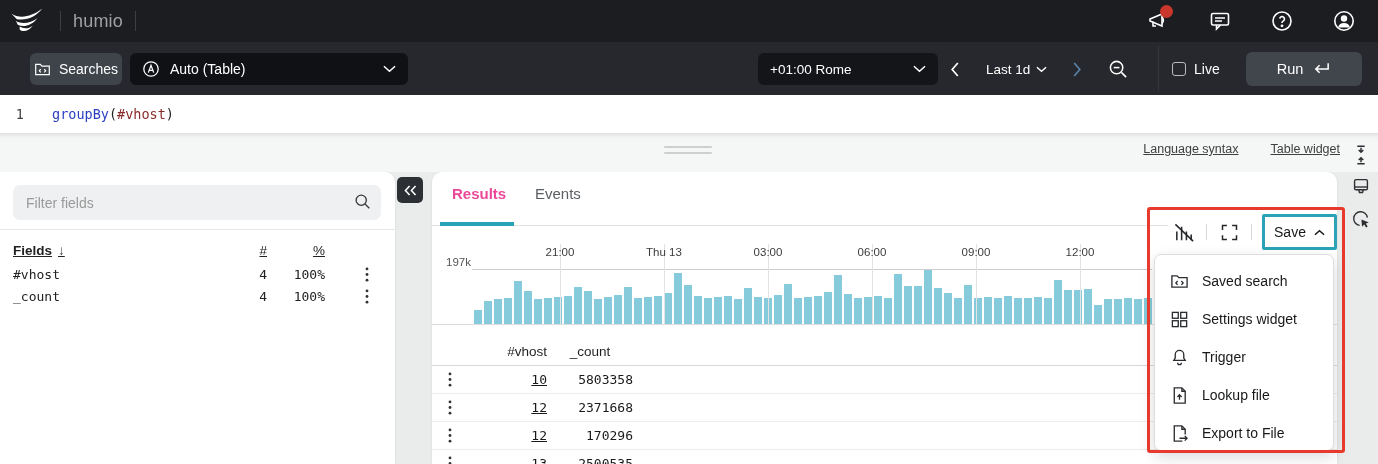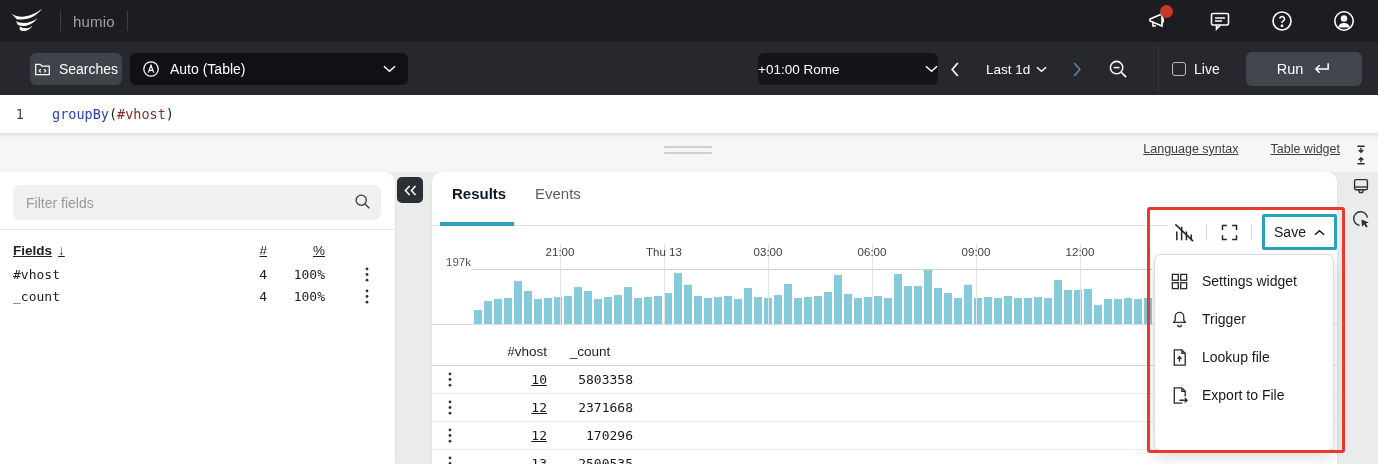--- a/index.html
+++ b/index.html
@@ -5,35 +5,35 @@
   * { margin:0; padding:0; box-sizing:border-box; }
   html,body { width:1378px; height:464px; overflow:hidden; }
   body { position:relative; font-family:"Liberation Sans", sans-serif; background:#eaebeb; }
   .abs { position:absolute; }
   svg { display:block; }
 
   
   .navbar { left:0; top:0; width:1378px; height:42px; background:#1b1d21; display:flex; align-items:center; }
   .logo { margin-left:10px; }
   .nav-div { width:1px; height:20px; background:#3c3e42; margin:0 12px; }
-  .brand { color:#9fa1a4; font-size:15px; letter-spacing:.2px; }
+  .brand { color:#9fa1a4; font-size:18px; letter-spacing:.2px; }
   .nav-items { display:flex; align-items:center; height:42px; margin-left:14px; }
   .nav-item { position:relative; height:42px; display:flex; align-items:center; padding:0 22px 0 22px; color:#b4b6b9; font-size:14px; cursor:pointer; }
   .nav-item.active { color:#fff; }
   .nav-item.active::after { content:""; position:absolute; left:12px; right:12px; bottom:0; height:3px; background:#2aa3b6; }
   .nav-icons { margin-left:auto; display:flex; align-items:center; gap:38px; padding-right:22px; }
   .nav-icon-btn { position:relative; width:24px; height:24px; cursor:pointer; }
   .nav-badge { position:absolute; right:-3px; top:-4px; width:13px; height:13px; border-radius:50%; background:#c8362c; }
 
   
   .toolbar { left:0; top:42px; width:1378px; height:53px; background:#26282d; display:flex; align-items:center; }
   .btn-searches { position:absolute; left:30px; top:11px; height:32px; width:92px; background:#3f434a; border-radius:6px; color:#fff; font-size:14px; display:flex; align-items:center; justify-content:center; gap:8px; cursor:pointer; }
   .sel-view { position:absolute; left:130px; top:11px; height:32px; width:278px; background:#0f1115; border-radius:6px; color:#fff; font-size:14px; display:flex; align-items:center; padding:0 12px; gap:10px; cursor:pointer; }
   .sel-view .chev { margin-left:auto; }
-  .sel-tz { position:absolute; left:758px; top:11px; height:32px; width:180px; background:#131519; border-radius:6px; color:#fff; font-size:13.5px; display:flex; align-items:center; padding:0 0; cursor:pointer; }
+  .sel-tz { position:absolute; left:758px; top:11px; height:32px; width:180px; background:#131519; border-radius:6px; color:#fff; font-size:13.5px; display:flex; align-items:center; padding:0 12px; cursor:pointer; }
   .sel-tz .chev { margin-left:auto; }
   .tb-ctl { position:absolute; top:11px; height:32px; display:flex; align-items:center; color:#fff; cursor:pointer; }
   .range-label { font-size:13.5px; color:#fff; margin-right:6px; }
   .tb-divider { position:absolute; left:1158px; top:4px; height:45px; width:1px; background:#35373c; }
   .live-wrap { position:absolute; left:1172px; top:11px; height:32px; display:flex; align-items:center; gap:8px; cursor:pointer; }
   .checkbox { width:14px; height:14px; border:1.5px solid #b9bbbe; border-radius:3px; background:transparent; }
   .live-label { color:#fff; font-size:14px; }
   .btn-run { position:absolute; left:1246px; top:10px; width:116px; height:34px; background:#41454c; border-radius:6px; color:#fff; font-size:14.5px; display:flex; align-items:center; justify-content:center; gap:9px; cursor:pointer; }
 
   
@@ -69,21 +69,21 @@
   .field-row .name { padding-left:13px; font-family:"DejaVu Sans Mono", monospace; }
   .kebab { display:flex; justify-content:center; cursor:pointer; color:#333; }
 
   
   .collapse-btn { left:397px; top:177px; width:26px; height:26px; background:#2c2f34; border-radius:5px; color:#fff; display:flex; align-items:center; justify-content:center; cursor:pointer; z-index:20; }
 
   
   .right-panel { left:432px; top:172px; width:905px; height:292px; background:#fff; border-radius:10px 10px 0 0; box-shadow:0 1px 3px rgba(0,0,0,.08); overflow:hidden; }
   .tabs { position:absolute; left:0; top:0; width:100%; height:54px; border-bottom:1px solid #e2e2e2; }
   .tab { position:absolute; top:13px; font-size:15px; cursor:pointer; }
-  .tab.active { font-weight:bold; color:#0f172a; }
+  .tab.active { font-weight:bold; color:#ec4899; }
   .tab.inactive { color:#5a5e63; font-weight:500; }
   .tab-underline { position:absolute; left:8px; top:50px; width:74px; height:4px; background:#2aa3b6; }
 
   
   .chart { position:absolute; left:0; top:54px; width:905px; height:99px; border-bottom:1px solid #dcdcdc; }
   .gridline { position:absolute; top:18px; bottom:0; width:1px; background:#e3e3e3; }
   .tick-label { position:absolute; top:20px; width:60px; text-align:center; font-size:11.5px; color:#3c3c3c; }
   .ymax-label { position:absolute; left:14px; top:30px; font-size:11.5px; color:#555; }
   .ymax-line { position:absolute; left:40px; top:43px; width:680px; height:1px; background:#cdcdcd; }
   .bars { position:absolute; left:42px; bottom:0; display:flex; align-items:flex-end; gap:2px; }
@@ -484,20 +484,29 @@
     <svg viewBox="0 0 12 7" width="11" height="7" fill="none" stroke="#17181a" stroke-width="1.6">
         <path d="M1 6 L6 1.5 L11 6"></path>
       </svg>
   </span>
 </div>
 
 <div class="abs save-menu">
   <div class="menu-item">
     <span class="menu-icon">
       <svg viewBox="0 0 20 20" width="19" height="19" fill="none" stroke="currentColor" stroke-width="1.4">
+        <path d="M2 4 h5.5 l1.8 2 H18 v10 H2 Z"></path>
+          <path d="M8 9.5 l-1.8 2 1.8 2 M12 9.5 l1.8 2 -1.8 2"></path>
+      </svg>
+    </span>
+    <span>Saved search</span>
+  </div>
+  <div class="menu-item">
+    <span class="menu-icon">
+      <svg viewBox="0 0 20 20" width="19" height="19" fill="none" stroke="currentColor" stroke-width="1.4">
         <rect x="2.5" y="2.5" width="6.2" height="6.2"></rect>
           <rect x="11.3" y="2.5" width="6.2" height="6.2"></rect>
         <rect x="2.5" y="11.3" width="6.2" height="6.2"></rect>
           <rect x="11.3" y="11.3" width="6.2" height="6.2"></rect>
       </svg>
     </span>
     <span>Settings widget</span>
   </div>
   <div class="menu-item">
     <span class="menu-icon">

